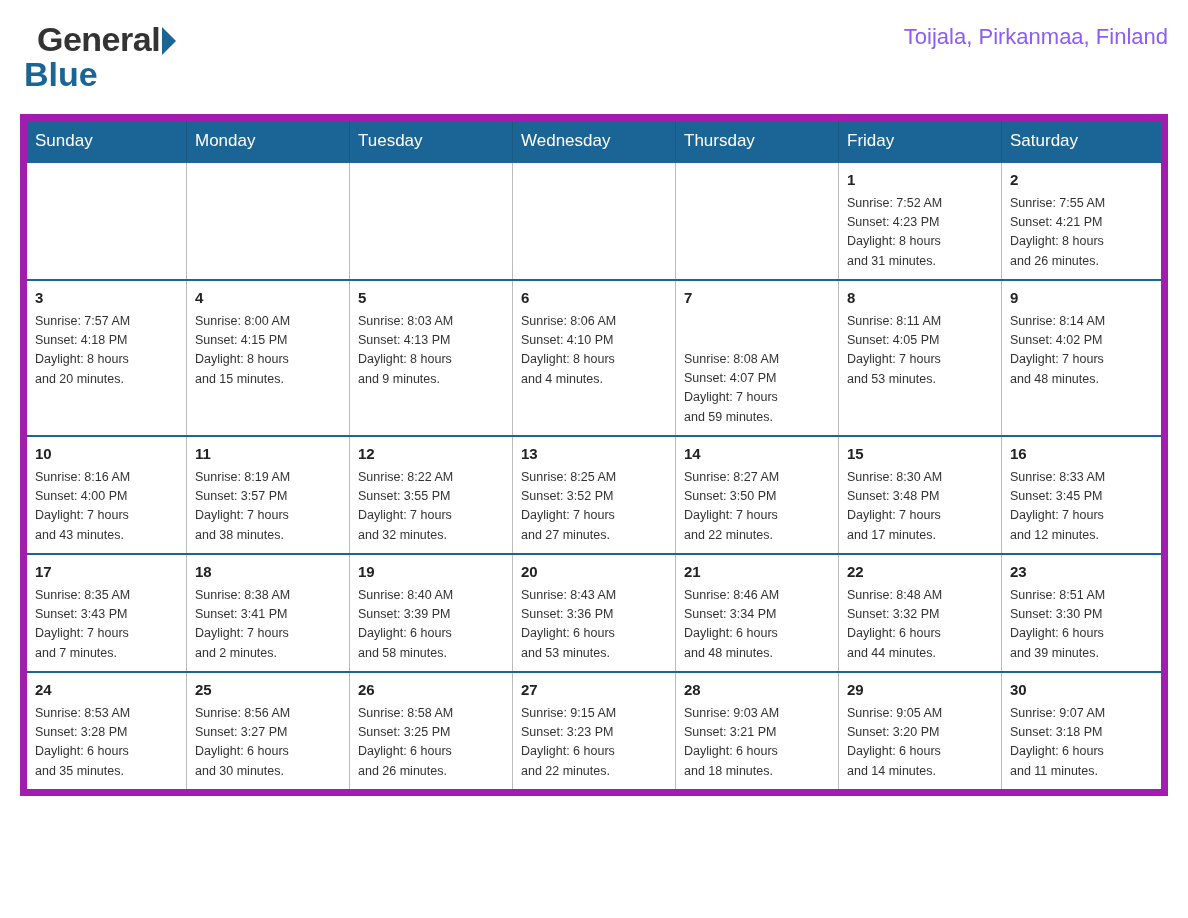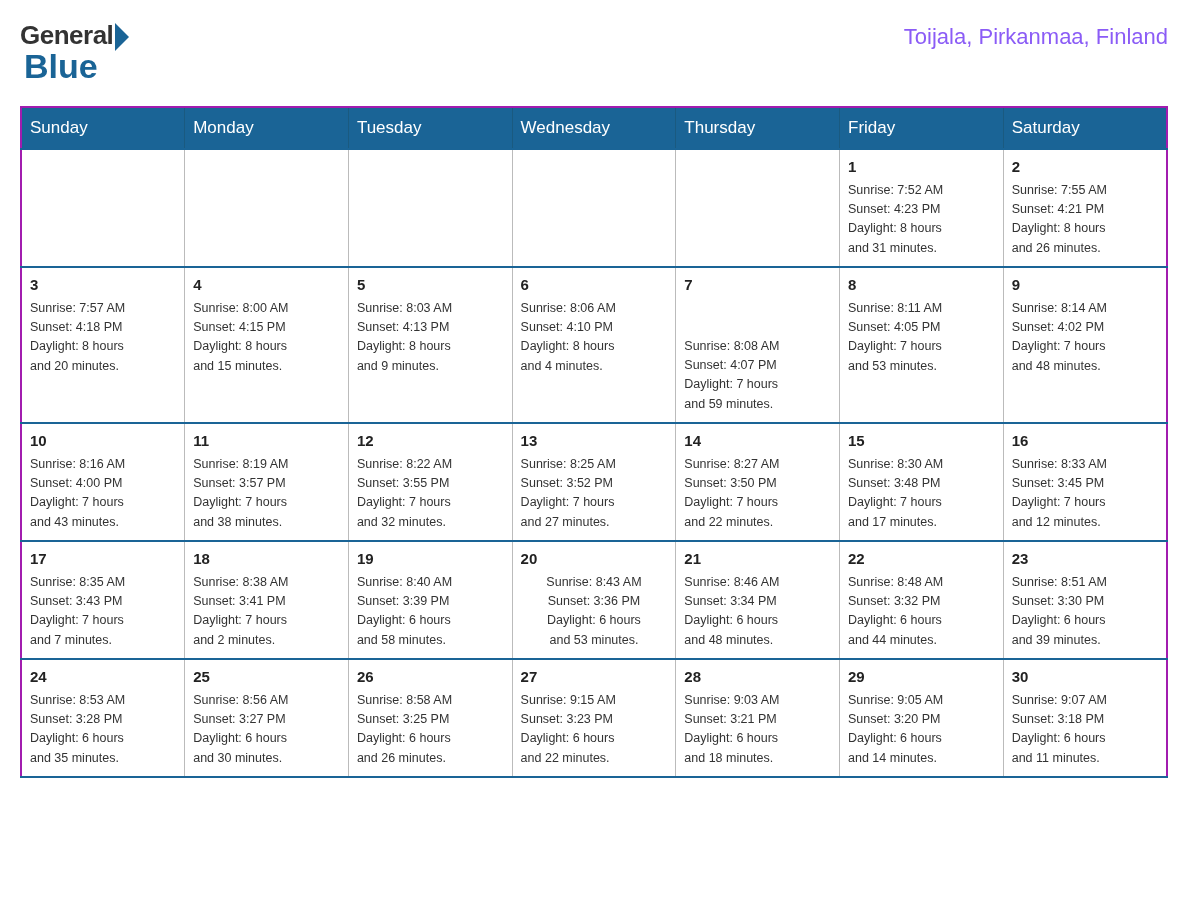--- a/index.html
+++ b/index.html
@@ -19,24 +19,25 @@
     .logo {
       display: flex;
       flex-direction: column;
       align-items: flex-start;
     }
     .logo-top {
       display: flex;
       align-items: center;
     }
     .logo-general {
-      font-size: 26px;
+      font-size: 34px;
       font-weight: bold;
       color: #333;
       letter-spacing: -0.5px;
+      margin-left: 17px;
     }
     .logo-arrow {
       width: 0;
       height: 0;
       border-left: 14px solid #1a6496;
       border-top: 14px solid transparent;
       border-bottom: 14px solid transparent;
       margin-left: 2px;
       margin-top: 2px;
     }
@@ -57,21 +58,21 @@
       line-height: 1.1;
     }
     .location {
       font-size: 22px;
       color: #8b5cf6;
       margin-top: 4px;
     }
     .calendar {
       width: 100%;
       border-collapse: collapse;
-      border: 2px solid #a21caf;
+      border: 7px solid #a21caf;
     }
     .calendar th {
       background-color: #1a6496;
       color: #fff;
       font-size: 17px;
       font-weight: normal;
       padding: 10px 8px;
       text-align: left;
       border: 1px solid #1a5a80;
     }
@@ -270,21 +271,21 @@
         </td>
         <td>
           <span class="day-number">19</span>
           <div class="day-info" style="white-space: pre-line;">Sunrise: 8:40 AM
 Sunset: 3:39 PM
 Daylight: 6 hours
 and 58 minutes.</div>
         </td>
         <td>
           <span class="day-number">20</span>
-          <div class="day-info" style="white-space: pre-line; text-align: center;">Sunrise: 8:43 AM
+          <div class="day-info" style="white-space: pre-line;">Sunrise: 8:43 AM
 Sunset: 3:36 PM
 Daylight: 6 hours
 and 53 minutes.</div>
         </td>
         <td>
           <span class="day-number">21</span>
           <div class="day-info" style="white-space: pre-line;">Sunrise: 8:46 AM
 Sunset: 3:34 PM
 Daylight: 6 hours
 and 48 minutes.</div>

